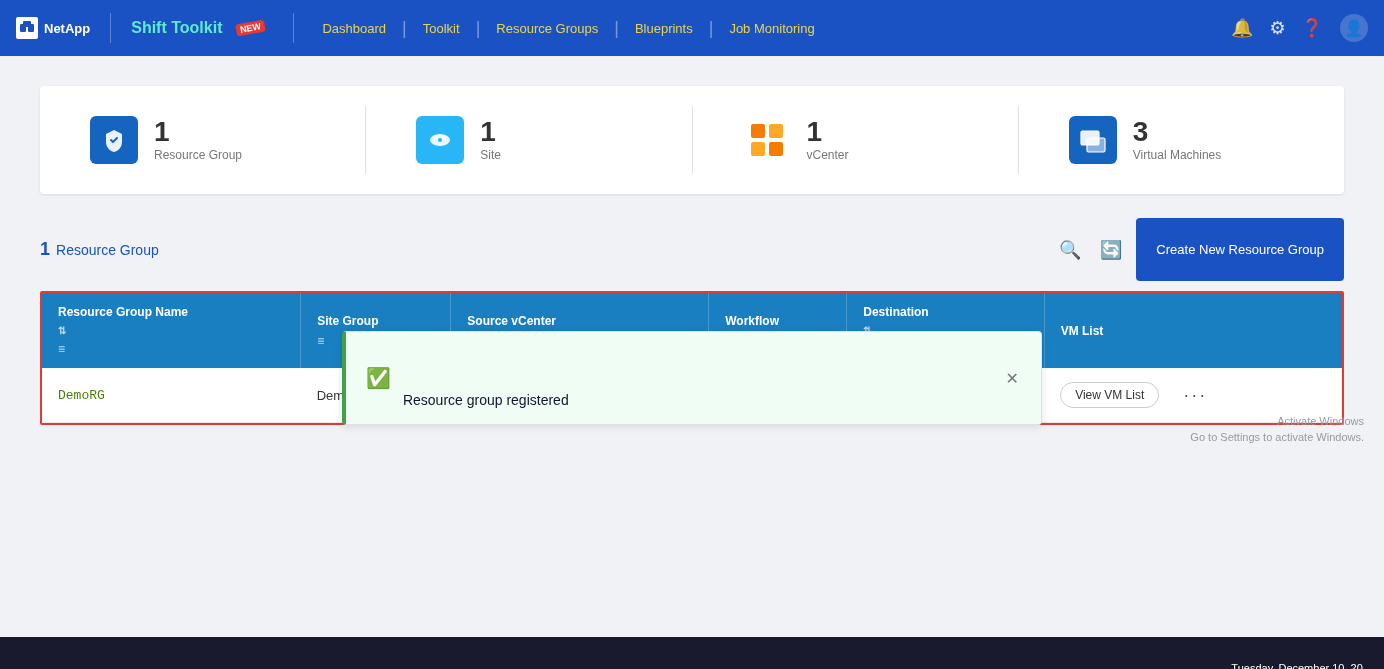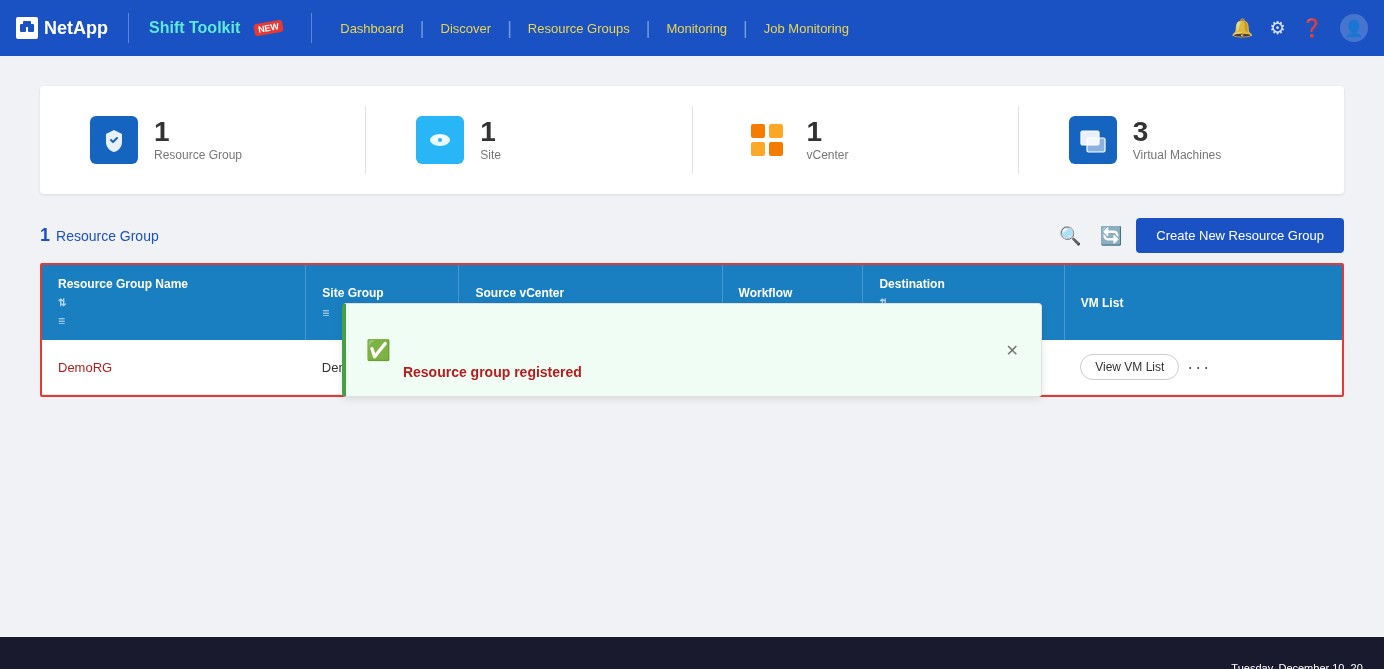--- a/index.html
+++ b/index.html
@@ -27,21 +27,21 @@
       color: white;
       font-size: 14px;
       font-weight: bold;
       margin-right: 16px;
     }
     .netapp-logo {
       display: flex;
       align-items: center;
       gap: 6px;
       color: white;
-      font-size: 18px;
+      font-size: 13px;
       font-weight: bold;
     }
     .netapp-icon {
       width: 22px;
       height: 22px;
       background: white;
       display: inline-flex;
       align-items: center;
       justify-content: center;
       border-radius: 2px;
@@ -199,21 +199,21 @@
       border: none;
       cursor: pointer;
       font-size: 18px;
       color: #555;
       padding: 4px;
     }
     .create-btn {
       background: #1a52c4;
       color: white;
       border: none;
-      padding: 10px 20px;
+      padding: 24px 20px;
       border-radius: 4px;
       font-size: 13px;
       cursor: pointer;
       font-weight: 500;
     }
 
     
     .resource-table-wrapper {
       border: 2px solid #e53935;
       border-radius: 2px;
@@ -255,23 +255,24 @@
     .resource-table tbody tr {
       border-bottom: 1px solid #e8e8e8;
       background: white;
     }
     .resource-table tbody td {
       padding: 14px 16px;
       font-size: 13px;
       color: #333;
     }
     .link-cell {
-      color: #b91c1c;
+      color: #4d7c0f;
       cursor: pointer;
       text-decoration: none;
+      font-family: Liberation Mono, monospace;
     }
     .configured-badge {
       display: flex;
       align-items: center;
       gap: 6px;
       color: #333;
     }
     .check-circle {
       color: #43a047;
       font-size: 18px;
@@ -315,22 +316,22 @@
       box-shadow: 0 2px 8px rgba(0,0,0,0.1);
     }
     .notification-icon {
       color: #43a047;
       font-size: 20px;
       flex-shrink: 0;
     }
     .notification-text {
       flex: 1;
       font-size: 14px;
-      color: #b91c1c;
-      font-weight: 700;
+      color: #0f172a;
+      font-weight: 400;
       margin-top: 44px;
     }
     .notification-close {
       background: none;
       border: none;
       cursor: pointer;
       font-size: 16px;
       color: #777;
       padding: 2px;
     }
@@ -380,25 +381,25 @@
       <span>NetApp</span>
     </div>
     <div class="nav-divider"></div>
     <span class="shift-toolkit-label">Shift Toolkit</span>
     <span class="new-badge">NEW</span>
   </div>
   <div class="nav-divider"></div>
   <div class="nav-links">
     <a class="nav-link">Dashboard</a>
     <span class="nav-sep">|</span>
-    <a class="nav-link">Discover</a>
+    <a class="nav-link">Toolkit</a>
     <span class="nav-sep">|</span>
     <a class="nav-link">Resource Groups</a>
     <span class="nav-sep">|</span>
-    <a class="nav-link">Monitoring</a>
+    <a class="nav-link">Blueprints</a>
     <span class="nav-sep">|</span>
     <a class="nav-link">Job Monitoring</a>
   </div>
   <div class="nav-actions">
     <span class="nav-icon">🔔</span>
     <span class="nav-icon">⚙</span>
     <span class="nav-icon">❓</span>
     <div class="avatar-circle">
       <span>👤</span>
     </div>
@@ -532,36 +533,40 @@
           <td>DemoSRC</td>
           <td>hv-vcsa.nimdemo.com</td>
           <td>Migration</td>
           <td>
             <div class="configured-badge">
               <span class="check-circle">✅</span>
               <span>Configured</span>
             </div>
           </td>
           <td>
-            <div style="display:flex;align-items:center;gap:0;">
+            <div style="display:flex;align-items:center;gap:16px;">
               <button class="view-vm-btn">View VM List</button>
               <button class="more-btn">···</button>
             </div>
           </td>
         </tr>
       </tbody>
     </table>
   </div>
 
   <div class="notification-wrapper">
     <div class="notification">
       <span class="notification-icon">✅</span>
       <span class="notification-text">Resource group registered</span>
       <button class="notification-close">✕</button>
     </div>
   </div>
 
+  <div class="windows-watermark">
+    <div>Activate Windows</div>
+    <div>Go to Settings to activate Windows.</div>
+  </div>
 
 </div>
 
 <div class="taskbar-bottom">
   <span class="taskbar-time">Tuesday, December 10, 20...</span>
 </div>
 
 </body></html>

